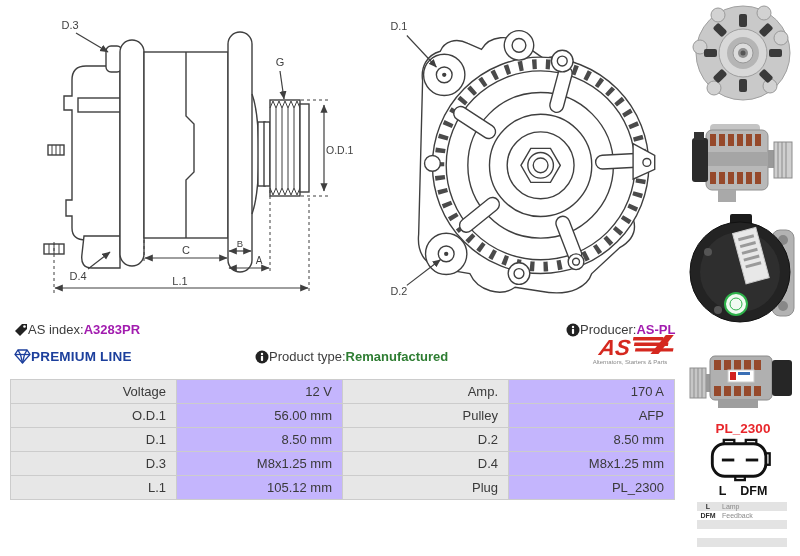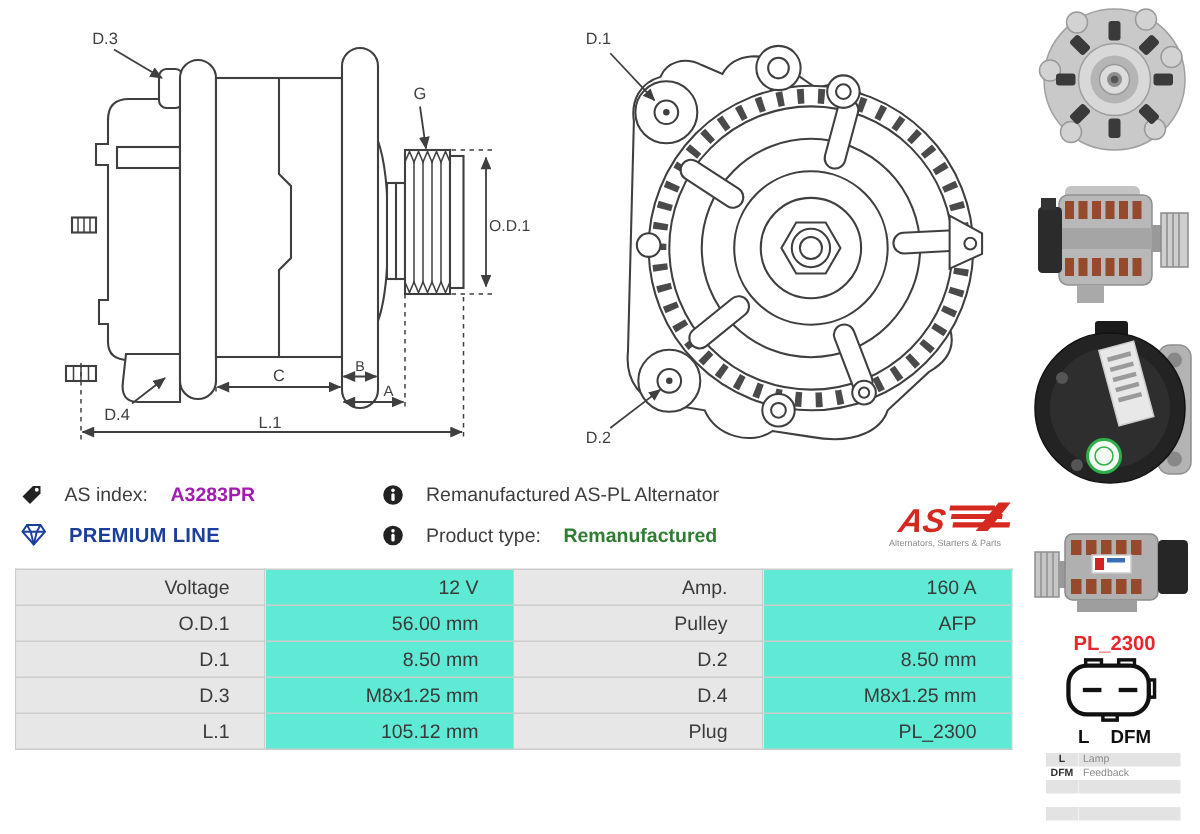--- a/index.html
+++ b/index.html
@@ -1,27 +1,27 @@
 <!DOCTYPE html>
 <html><head>
 <meta charset="utf-8">
 <style>
   html,body{margin:0;padding:0;background:#fff;}
   .page{position:relative;width:800px;height:556px;background:#fff;overflow:hidden;
         font-family:"Liberation Sans",sans-serif;}
   .abs{position:absolute;}
-  .info-row{display:flex;align-items:center;gap:15px;font-size:13px;color:#3d3d3d;white-space:nowrap;}
+  .info-row{display:flex;align-items:center;gap:0;font-size:13px;color:#3d3d3d;white-space:nowrap;}
   .info-row b{color:#a21caf;}
   .premium{color:#1c3f9c;font-weight:bold;font-size:13.5px;letter-spacing:.2px;}
   .green{color:#2e7d32;font-weight:bold;text-align:right;}
   table.spec{border-collapse:collapse;table-layout:fixed;width:664px;}
   table.spec td{border:1px solid #cccccc;height:23px;font-size:13px;color:#3a3a3a;
-                text-align:right;padding:0 23px 0 0;overflow:hidden;}
+                text-align:right;padding:0 10px 0 0;overflow:hidden;}
   table.spec td.lbl{background:#e7e7e7;}
-  table.spec td.val{background:#5eead4;}
+  table.spec td.val{background:#c4b5fd;}
   table.pins{border-collapse:collapse;table-layout:fixed;width:90px;font-size:7px;color:#8a8a8a;}
   table.pins td{height:9px;padding:0 3px;overflow:hidden;white-space:nowrap;}
   table.pins tr:nth-child(odd) td{background:#e3e3e3;}
   table.pins td.pin{font-weight:bold;color:#2e2e2e;text-align:center;}
   .plug-code{color:#e8262b;font-weight:bold;font-size:13.5px;text-align:center;}
   .plug-pins{display:flex;justify-content:center;gap:14px;font-weight:bold;font-size:12.5px;color:#111;}
   svg text{font-family:"Liberation Sans",sans-serif;}
 </style>
 </head>
 <body>
@@ -265,29 +265,30 @@
 
   <div class="abs info-row" style="left:14px;top:322px">
     <svg width="14" height="14" viewBox="0 0 14 14">
       <path d="M1,8 L8,1 H13 V6 L6,13 Z" fill="#222222"></path>
         <circle cx="10.5" cy="3.5" r="1.3" fill="#ffffff"></circle>
     </svg>
     <span>AS index:</span>
     <b>A3283PR</b>
   </div>
 
-  <div class="abs info-row" style="left:255px;top:322px">
+
+  <div class="abs info-row" style="left:566px;top:322px">
     <svg width="14" height="14" viewBox="0 0 14 14">
       <circle cx="7" cy="7" r="6.5" fill="#222222"></circle>
         <circle cx="7" cy="3.9" r="1.2" fill="#ffffff"></circle>
       <rect x="5.9" y="5.8" width="2.2" height="5.2" rx="1" fill="#ffffff"></rect>
     </svg>
-    <span>Remanufactured AS-PL Alternator</span>
-  </div>
-
+    <span>Producer:</span>
+    <b>AS-PL</b>
+  </div>
 
   <div class="abs info-row" style="left:14px;top:349px">
     <svg width="17" height="15" viewBox="0 0 17 15">
       <g fill="none" stroke="#1c3f9c" stroke-width="1.3">
         <polygon points="4,1 13,1 16,5.5 8.5,14 1,5.5"></polygon>
         <polyline points="1,5.5 16,5.5"></polyline>
         <polyline points="4,1 6.5,5.5 8.5,14"></polyline>
         <polyline points="13,1 10.5,5.5 8.5,14"></polyline>
       </g>
     </svg>
@@ -320,21 +321,21 @@
         <col style="width:166px">
         <col style="width:166px">
         <col style="width:166px">
         <col style="width:166px">
       </colgroup>
     <tbody>
       <tr>
         <td class="lbl">Voltage</td>
         <td class="val">12 V</td>
         <td class="lbl">Amp.</td>
-        <td class="val">160 A</td>
+        <td class="val">170 A</td>
       </tr>
       <tr>
         <td class="lbl">O.D.1</td>
         <td class="val">56.00 mm</td>
         <td class="lbl">Pulley</td>
         <td class="val">AFP</td>
       </tr>
       <tr>
         <td class="lbl">D.1</td>
         <td class="val">8.50 mm</td>

